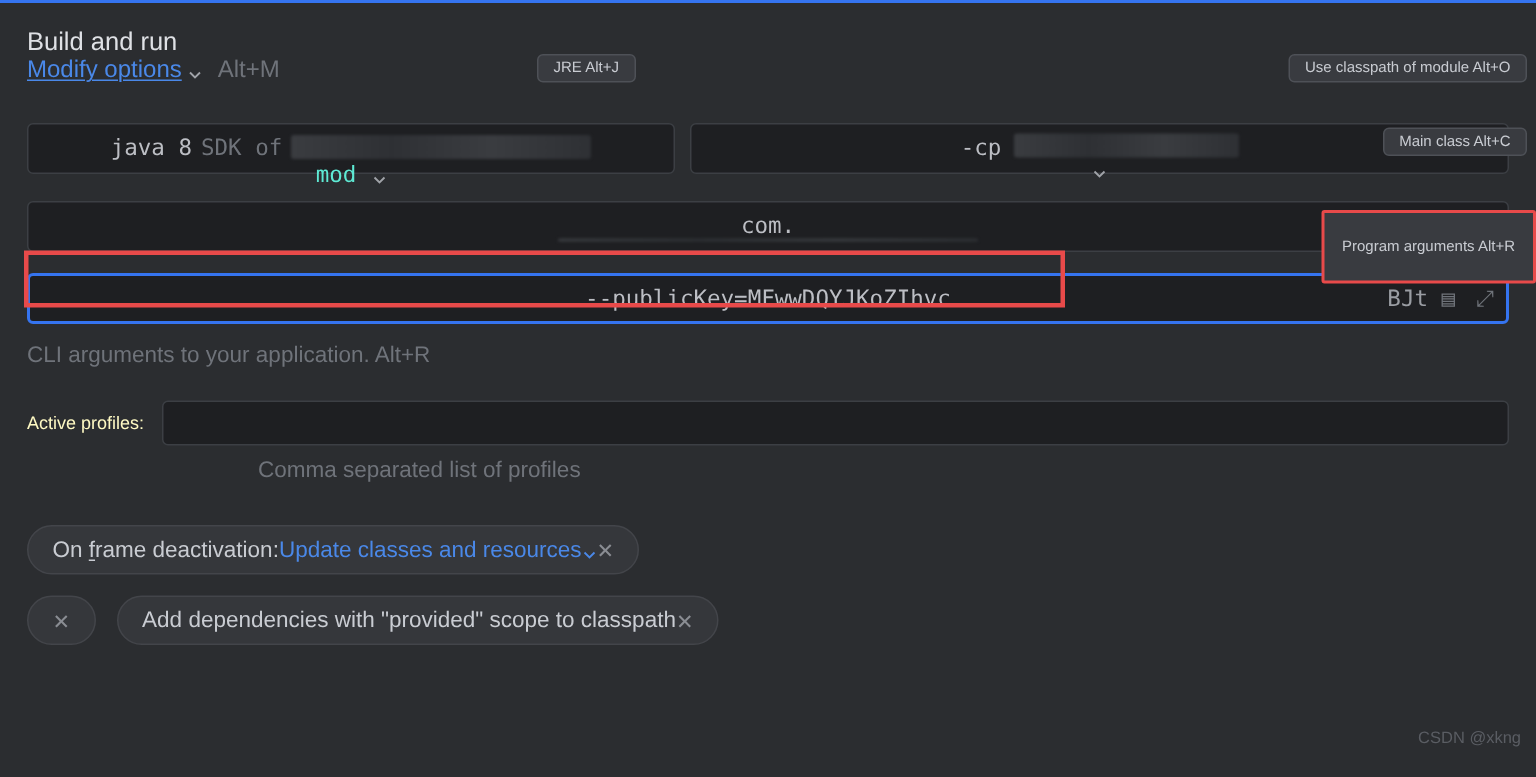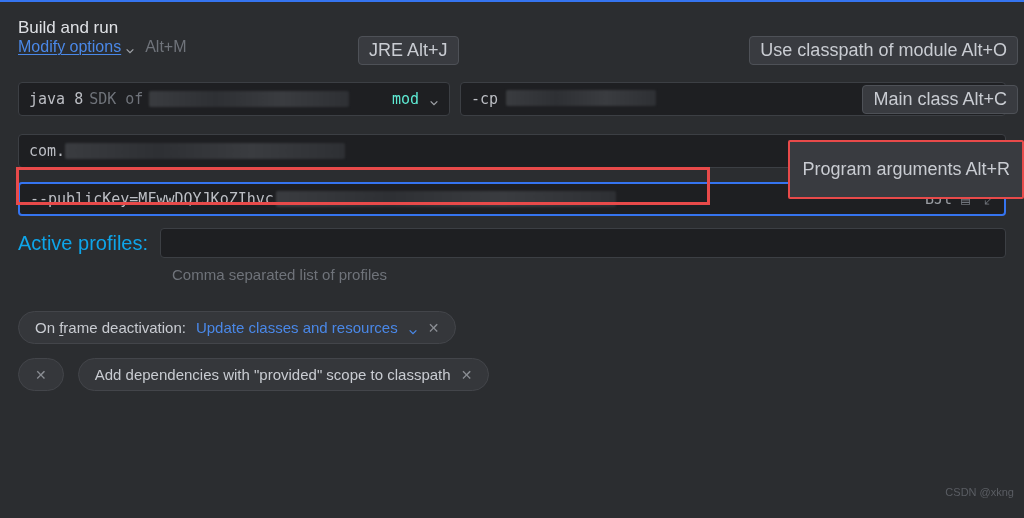--- a/index.html
+++ b/index.html
@@ -39,21 +39,21 @@
       color: #6f737a;
       margin-left: 6px;
     }
     .tooltip {
       position: absolute;
       background: #393b40;
       border: 1px solid #4e5157;
       border-radius: 4px;
       padding: 3px 10px;
       color: #c9ccd2;
-      font-size: 18px;
+      font-size: 10px;
       z-index: 10;
     }
     .tooltip-jre { top: 34px; left: 358px; }
     .tooltip-classpath { top: 34px; right: 6px; }
     .tooltip-mainclass { top: 83px; right: 6px; }
     .tooltip-programargs { top: 138px; right: 0px; border: 2px solid #e84a4a; border-radius: 2px; padding: 17px 12px; }
     .row {
       display: flex;
       gap: 10px;
       margin-bottom: 12px;
@@ -63,20 +63,21 @@
       border: 1px solid #3c3f44;
       border-radius: 4px;
       padding: 6px 10px;
       color: #bcbec4;
       height: 34px;
       display: flex;
       align-items: center;
       font-family: "Menlo", "Consolas", monospace;
       font-size: 15px;
       position: relative;
+      flex-direction: column;
     }
     .field-jre {
       width: 432px;
       justify-content: space-between;
     }
     .field-cp {
       flex: 1;
       justify-content: space-between;
     }
     .field-mainclass {
@@ -123,22 +124,22 @@
       margin-top: 4px;
       margin-bottom: 22px;
     }
     .profiles-row {
       display: flex;
       align-items: center;
       gap: 12px;
       margin-bottom: 8px;
     }
     .label {
-      color: #0ea5e9;
-      font-size: 20px;
+      color: #fef9c3;
+      font-size: 12px;
       text-align: right;
     }
     .field-profiles {
       flex: 1;
       height: 30px;
       background: #1e1f22;
       border: 1px solid #3c3f44;
       border-radius: 4px;
     }
     .profiles-hint {
@@ -155,21 +156,20 @@
     }
     .chip {
       background: #35373b;
       border: 1px solid #43454a;
       border-radius: 18px;
       padding: 7px 16px;
       color: #c9ccd2;
       font-size: 15px;
       display: flex;
       align-items: center;
-      gap: 10px;
     }
     .chip-link { color: #4a88e8; }
     .chip-close {
       color: #8a8d93;
       cursor: pointer;
       font-size: 14px;
     }
     .underline { text-decoration: underline; text-decoration-thickness: 1px; text-underline-offset: 2px; }
     .right-icons {
       position: absolute;
@@ -258,20 +258,21 @@
       <span class="trailing-text">BJt</span>
       <span class="right-icons">
         <span class="list-icon">▤</span>
         <span class="expand-icon">⤢</span>
       </span>
     </div>
   </div>
 
   <div class="red-box red-box-1"></div>
 
+  <div class="helper-text">CLI arguments to your application. Alt+R</div>
 
   <div class="profiles-row">
     <div class="label">Active profiles:</div>
     <div class="field-profiles"></div>
   </div>
   <div class="profiles-hint">Comma separated list of profiles</div>
 
   <div class="chips-row">
     <div class="chip">
       <span>On <span class="underline">f</span>rame deactivation:</span>

